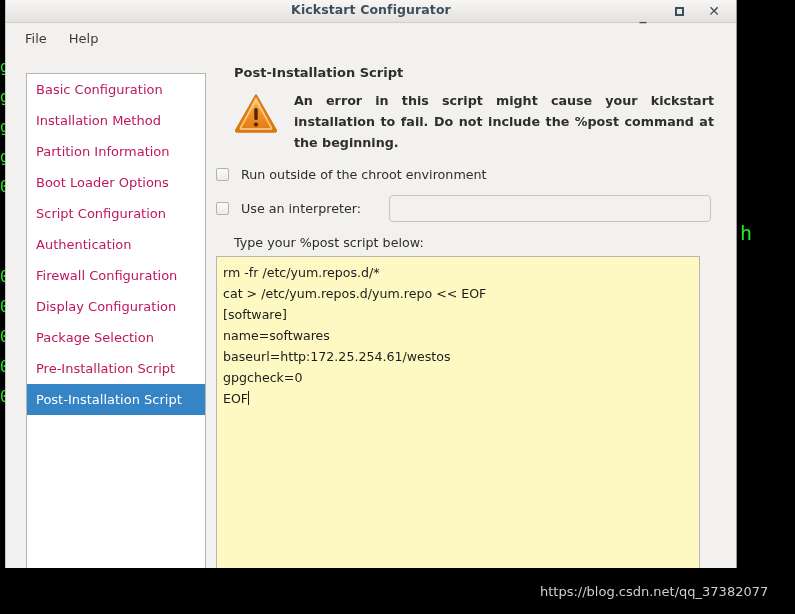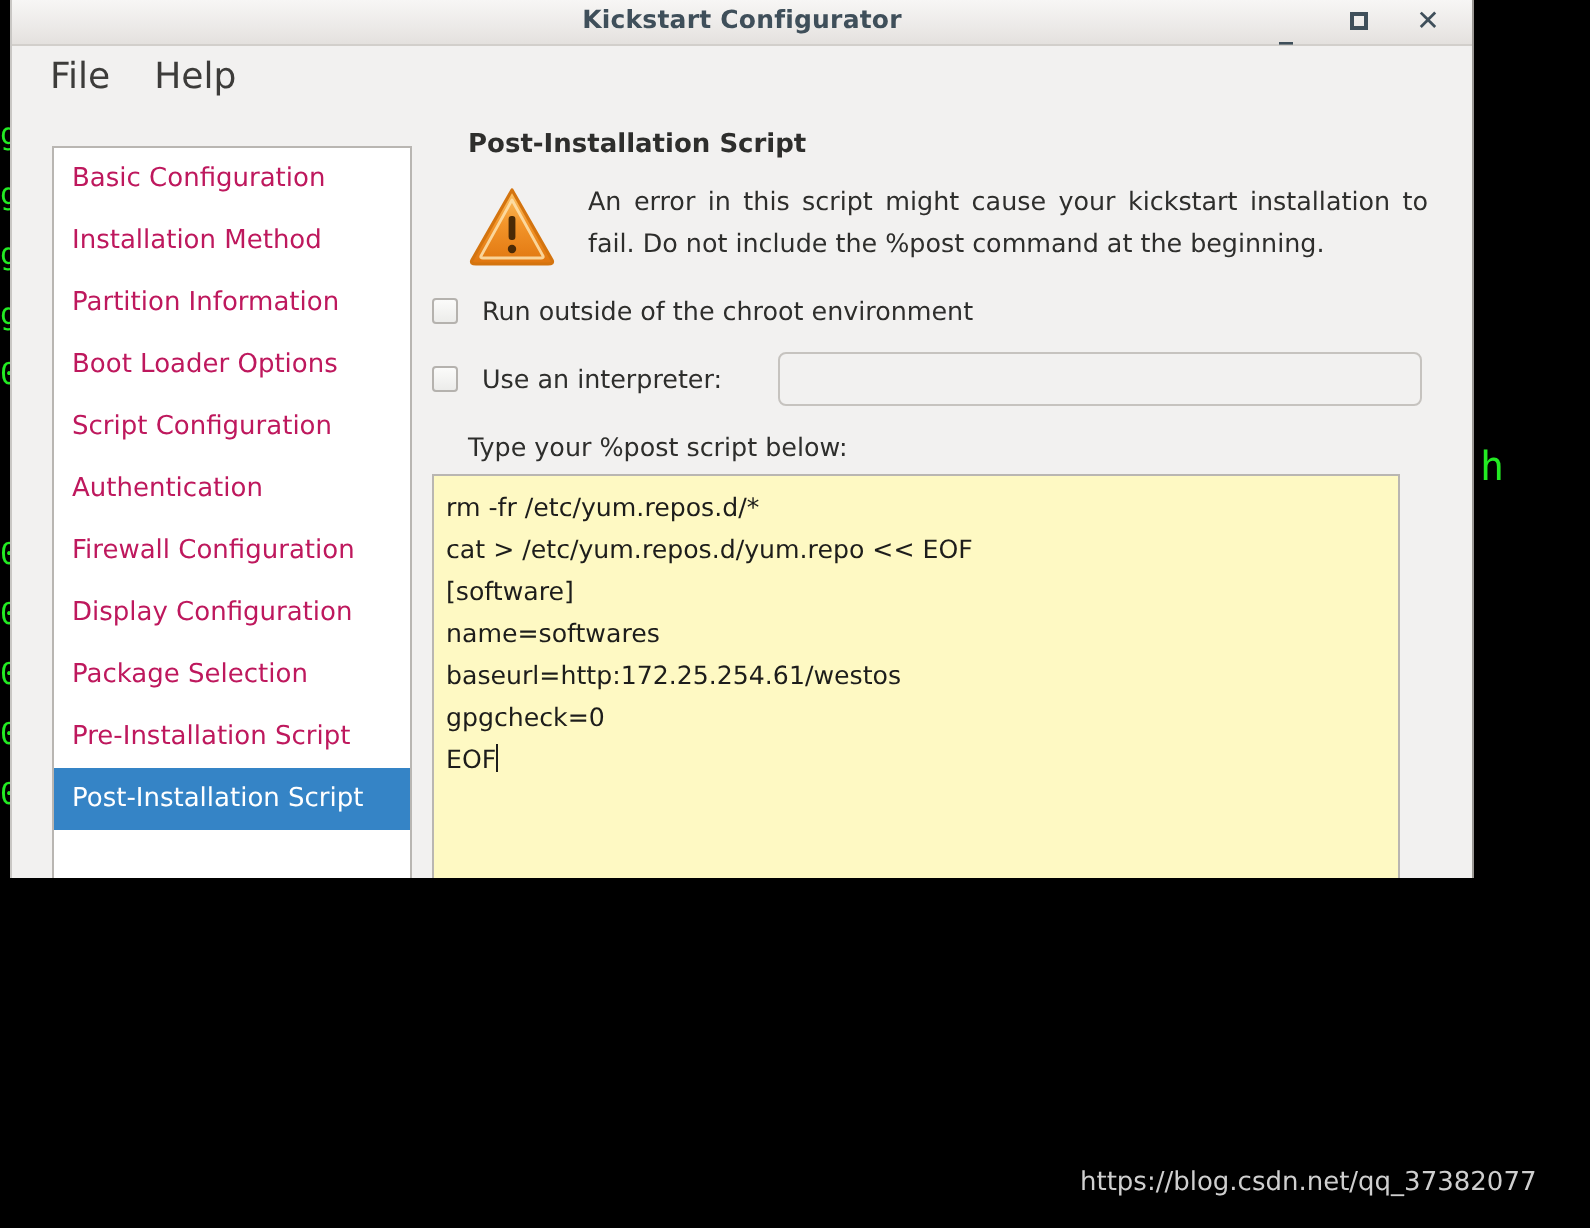--- a/index.html
+++ b/index.html
@@ -36,21 +36,21 @@
   }
   #term-right {
     left: 740px; top: 218px;
     font-size: 20px;
   }
 
   
   #app-window {
     position: absolute;
     left: 5px; top: 0px;
-    width: 732px; height: 439px;
+    width: 732px; height: 568px;
     background: #f2f1f0;
     border-left: 1px solid #c9c7c4;
     border-right: 1px solid #9b9894;
     box-sizing: border-box;
     overflow: hidden;
   }
 
   
   #titlebar {
     position: relative;
@@ -94,21 +94,21 @@
   #menubar {
     height: 30px;
     background: #f2f1f0;
     border-bottom: 1px solid #e6e4e1;
     padding-left: 10px;
     display: flex;
     align-items: center;
     gap: 4px;
   }
   .menu-item {
-    font-size: 18px;
+    font-size: 13px;
     color: #3d3c3a;
     padding: 3px 9px;
     cursor: pointer;
     border-radius: 3px;
   }
 
   
   #win-body {
     position: absolute;
     left: 0; top: 53px; right: 0; bottom: 0;
@@ -150,20 +150,21 @@
     color: #2e2e2c;
     margin: 0 0 10px 18px;
   }
 
   
   #warning-row {
     display: flex;
     align-items: flex-start;
     margin-left: 18px;
     margin-bottom: 14px;
+    font-weight: bold;
   }
   #warn-icon {
     width: 44px; height: 42px;
     flex: 0 0 44px;
     margin-top: 2px;
   }
   #warn-text {
     margin-left: 16px;
     font-size: 12.7px;
     color: #2e2e2c;

